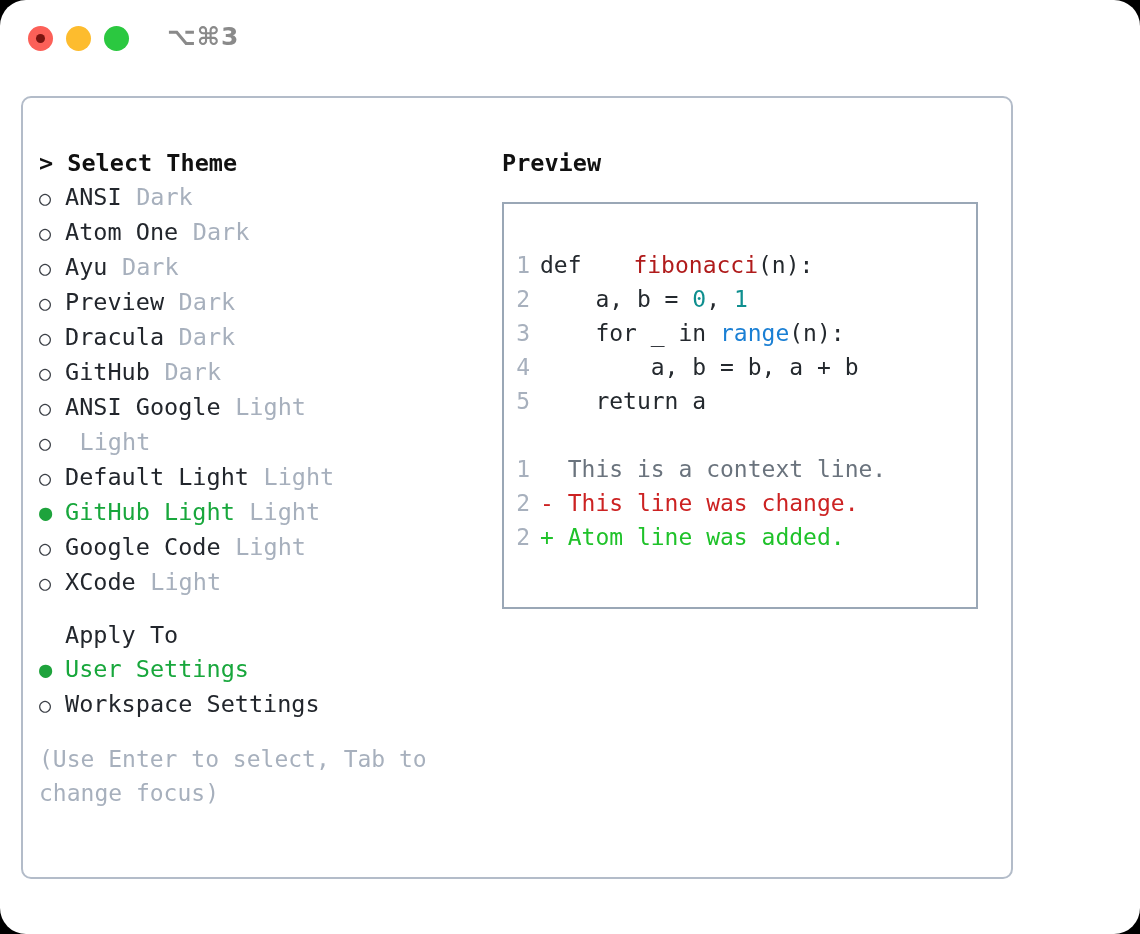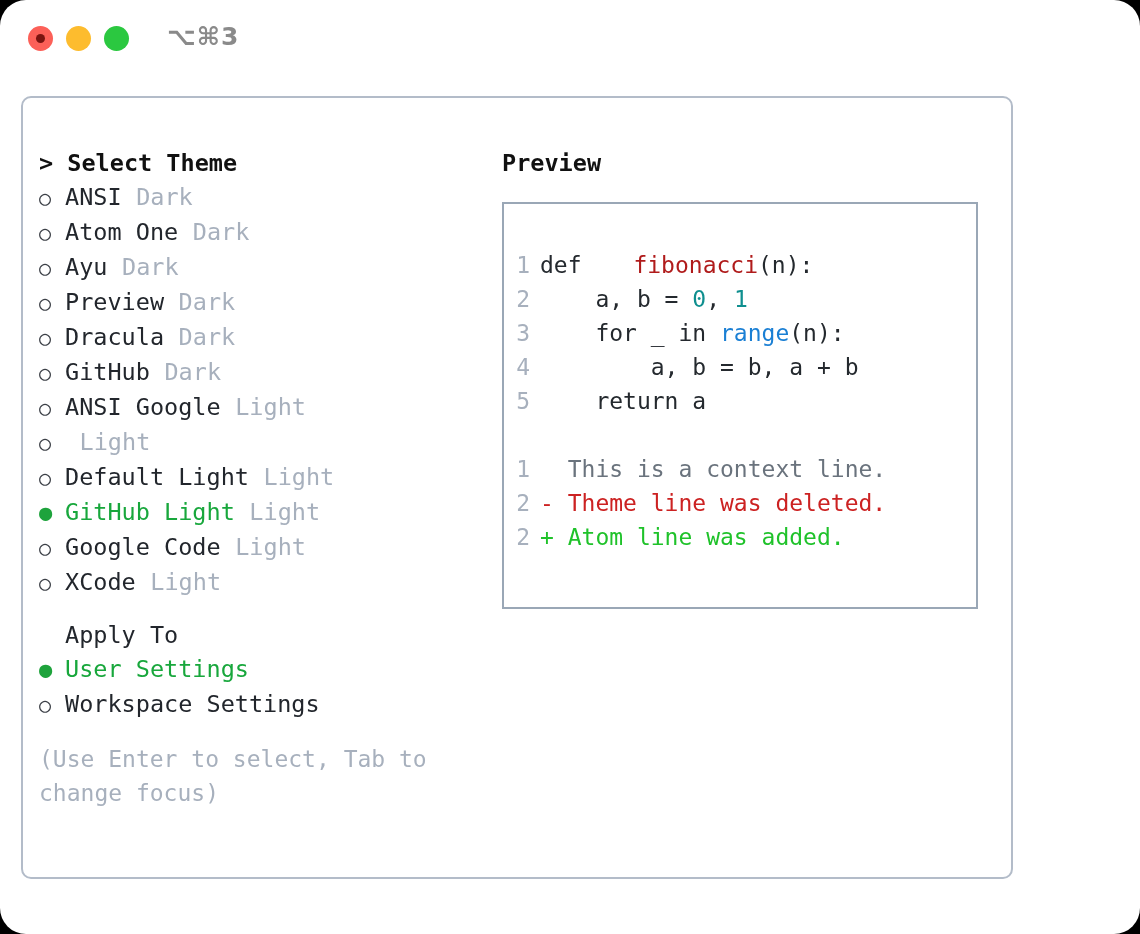--- a/index.html
+++ b/index.html
@@ -272,21 +272,21 @@
           <div id="code-lines">
               <div class="code-line"><span class="ln">1</span><span class="code-text"><span class="tok-plain">def </span><span class="tok-fn">fibonacci</span><span class="tok-plain">(n):</span></span></div>
               <div class="code-line"><span class="ln">2</span><span class="code-text"><span class="tok-plain">    a, b = </span><span class="tok-num">0</span><span class="tok-plain">, </span><span class="tok-num">1</span></span></div>
               <div class="code-line"><span class="ln">3</span><span class="code-text"><span class="tok-plain">    for _ in </span><span class="tok-builtin">range</span><span class="tok-plain">(n):</span></span></div>
               <div class="code-line"><span class="ln">4</span><span class="code-text"><span class="tok-plain">        a, b = b, a + b</span></span></div>
               <div class="code-line"><span class="ln">5</span><span class="code-text"><span class="tok-plain">    return a</span></span></div>
             </div>
           <div class="blank-line"></div>
           <div id="diff-lines">
               <div class="code-line"><span class="ln">1</span><span class="diff-ctx">  This is a context line.</span></div>
-              <div class="code-line"><span class="ln">2</span><span class="diff-del">- Theme line was deleted.</span></div>
+              <div class="code-line"><span class="ln">2</span><span class="diff-del">- This line was change.</span></div>
               <div class="code-line"><span class="ln">2</span><span class="diff-add">+ Atom line was added.</span></div>
             </div>
         </div>
       </div>
 
     </div>
   </div>
 </div>
 
 </body></html>

